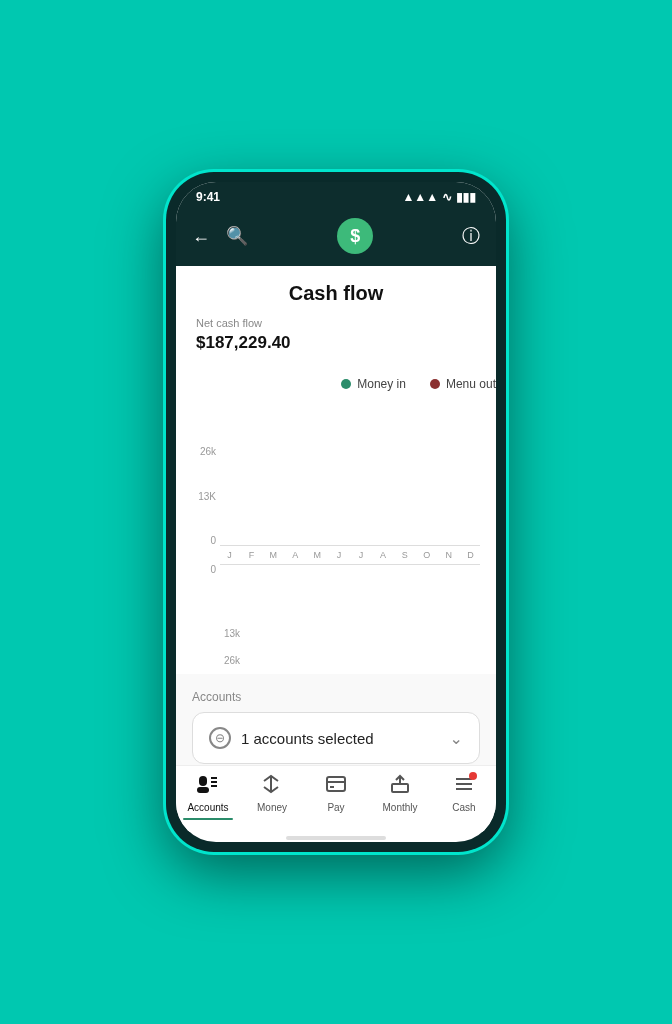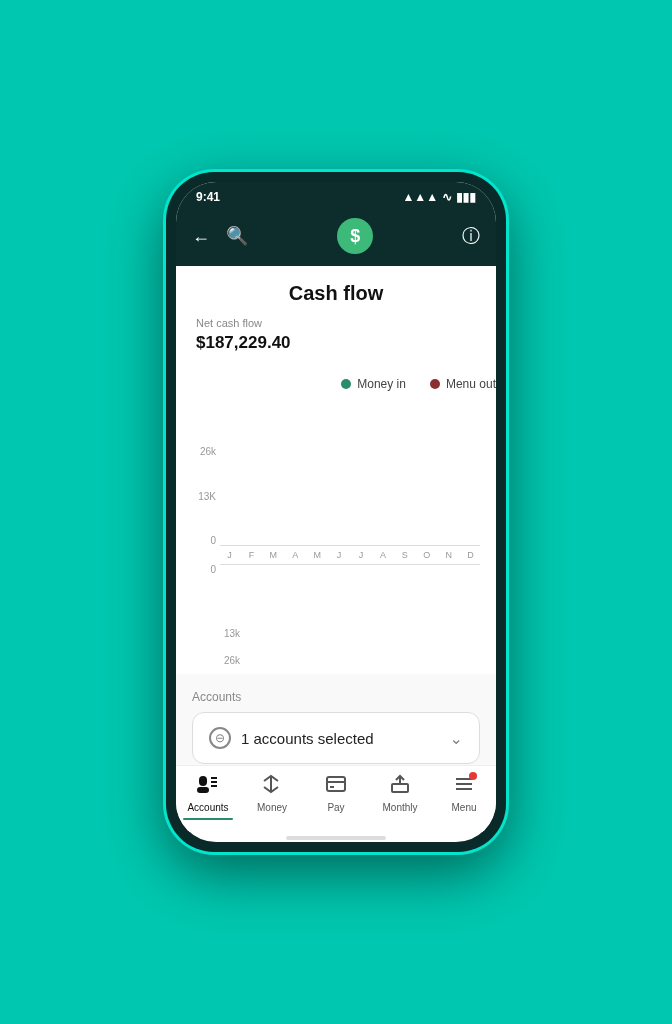--- a/index.html
+++ b/index.html
@@ -523,21 +523,21 @@
 
       <div class="nav-item">
         <span class="nav-icon nav-badge">
           <svg width="22" height="20" viewBox="0 0 22 20" fill="none">
             <line x1="3" y1="5" x2="19" y2="5" stroke="#555" stroke-width="2"></line>
             <line x1="3" y1="10" x2="19" y2="10" stroke="#555" stroke-width="2"></line>
             <line x1="3" y1="15" x2="19" y2="15" stroke="#555" stroke-width="2"></line>
           </svg>
           <div class="badge-dot"></div>
         </span>
-        <span class="nav-label">Menu</span>
+        <span class="nav-label">Cash</span>
       </div>
 
     </div>
 
     <div class="home-indicator"></div>
 
   </div>
 </div>
 
 </body></html>

